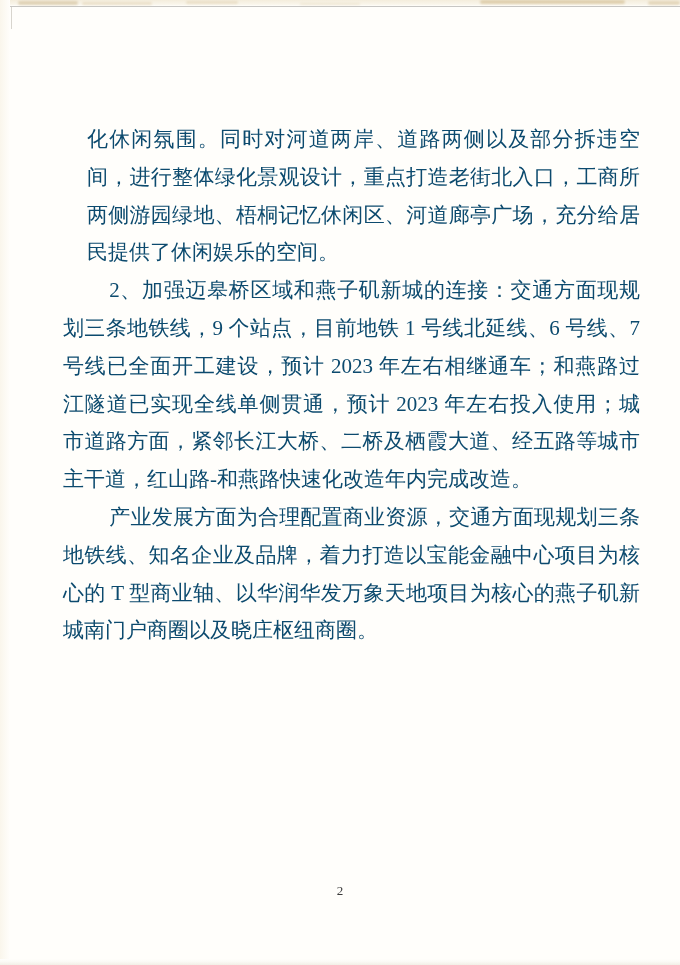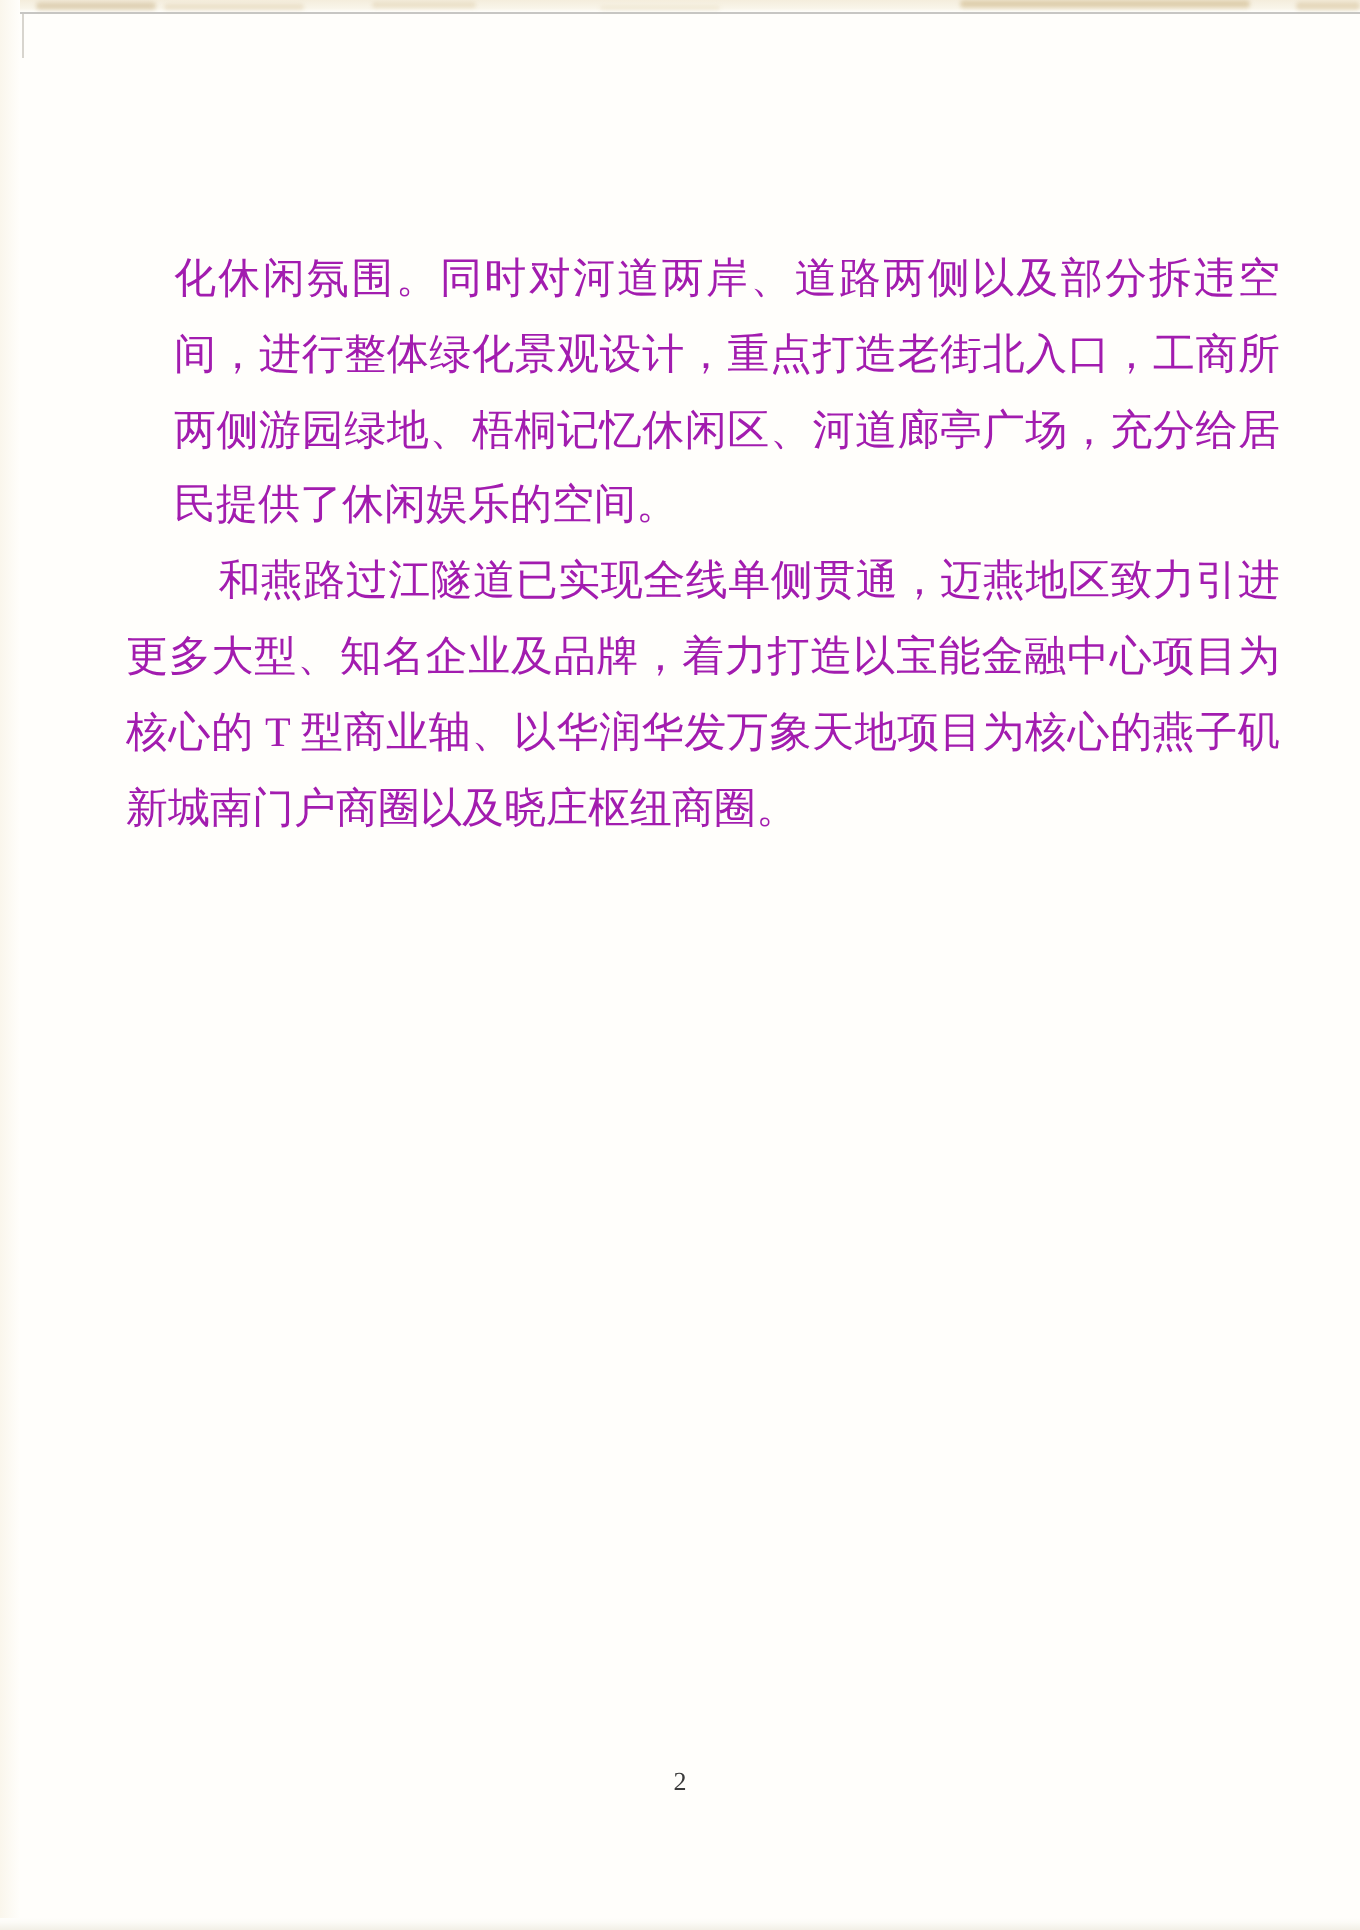--- a/index.html
+++ b/index.html
@@ -61,21 +61,21 @@
     height: 6px;
     background: linear-gradient(0deg, #f2efe6 0%, #fbfaf6 60%, #fffefb 100%);
   }
 
   
   .doc-body {
     position: absolute;
     top: 121px;
     left: 63px;
     width: 577px;
-    color: #a21caf;
+    color: #0c4a6e;
     font-size: 21px;
     line-height: 37.8px;
     text-align: justify;
     text-justify: inter-ideograph;
   }
   .doc-body p {
     margin: 0;
     word-break: break-all;
   }
   .doc-body p.indent {
@@ -110,20 +110,21 @@
     <span class="smudge s5"></span>
     <span class="smudge s6"></span>
   </div>
   <div class="scan-line-top"></div>
   <div class="edge-left"></div>
   <div class="tick-left"></div>
   <div class="edge-bottom"></div>
 
   <article class="doc-body" id="doc-body">
       <p>化休闲氛围。同时对河道两岸、道路两侧以及部分拆违空间，进行整体绿化景观设计，重点打造老街北入口，工商所两侧游园绿地、梧桐记忆休闲区、河道廊亭广场，充分给居民提供了休闲娱乐的空间。</p>
-      <p class="indent">和燕路过江隧道已实现全线单侧贯通，迈燕地区致力引进更多大型、知名企业及品牌，着力打造以宝能金融中心项目为核心的 T 型商业轴、以华润华发万象天地项目为核心的燕子矶新城南门户商圈以及晓庄枢纽商圈。</p>
+      <p class="indent">2、加强迈皋桥区域和燕子矶新城的连接：交通方面现规划三条地铁线，9 个站点，目前地铁 1 号线北延线、6 号线、7 号线已全面开工建设，预计 2023 年左右相继通车；和燕路过江隧道已实现全线单侧贯通，预计 2023 年左右投入使用；城市道路方面，紧邻长江大桥、二桥及栖霞大道、经五路等城市主干道，红山路-和燕路快速化改造年内完成改造。</p>
+      <p class="indent">产业发展方面为合理配置商业资源，交通方面现规划三条地铁线、知名企业及品牌，着力打造以宝能金融中心项目为核心的 T 型商业轴、以华润华发万象天地项目为核心的燕子矶新城南门户商圈以及晓庄枢纽商圈。</p>
     </article>
 
   <footer class="page-footer">
     <span>2</span>
   </footer>
 
 </main>
 
 </body></html>

